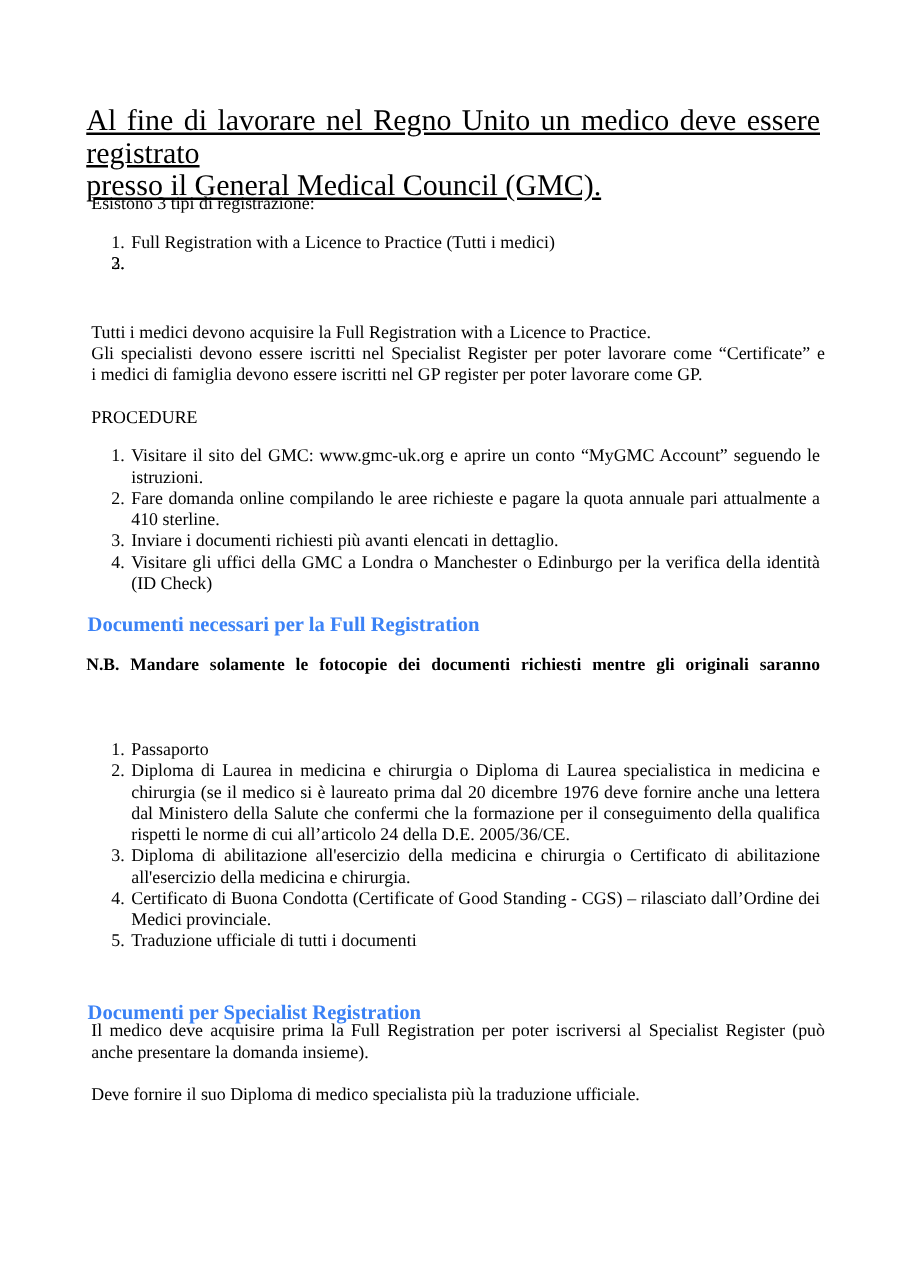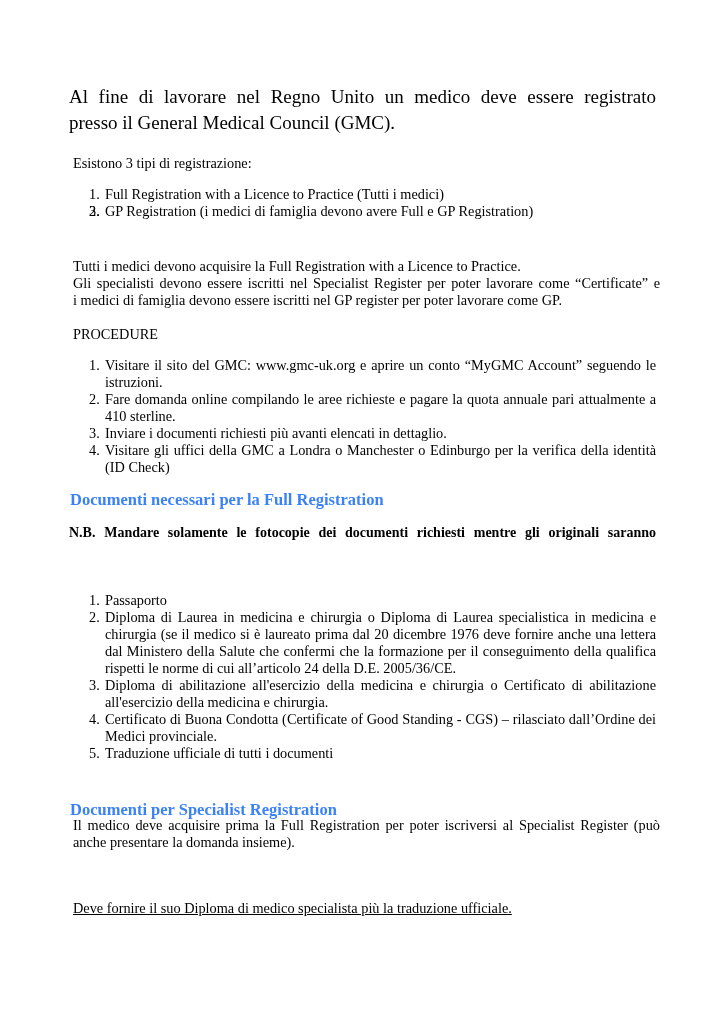--- a/index.html
+++ b/index.html
@@ -1,20 +1,20 @@
 <!DOCTYPE html>
 <html><head>
 <meta charset="utf-8">
 <style>
   html, body { margin: 0; padding: 0; background: #ffffff; }
   body { width: 725px; height: 1024px; position: relative; overflow: hidden;
          font-family: "Liberation Serif", "DejaVu Serif", serif; color: #000; }
   .page { position: absolute; left: 69px; top: 0; width: 587px; }
-  .title { position: absolute; top: 84px; left: 0; width: 587px; font-size: 19px;
-           line-height: 26px; text-align: justify; text-align-last: left; margin: 0; font-weight: normal; }
+  .title { position: absolute; top: 84px; left: 0; width: 587px; font-size: 24px;
+           line-height: 26px; text-align: justify; text-align-last: left; margin: 0; font-weight: normal; text-decoration: underline; }
   .title .l1 { display: block; text-align: justify; text-align-last: justify; }
   .p { position: absolute; left: 0; width: 587px; font-size: 14.3px; line-height: 17px; margin: 4px; }
   .just { text-align: justify; }
   .justall { text-align: justify; text-align-last: justify; }
   ol { list-style: none; margin: 0; padding: 0; position: absolute; left: 0; width: 587px; }
   ol li { position: relative; padding-left: 36px; font-size: 14.3px; line-height: 17px; text-align: justify; }
   ol li .num { position: absolute; left: 20px; top: 0; }
   .h2 { position: absolute; left: 0; font-size: 16.5px; font-weight: bold; color: #3b82f6; margin: 1px; line-height: 20px; }
   .nb { position: absolute; left: 0; width: 587px; font-size: 14px; line-height: 18px; font-weight: bold; margin: 0; }
   .nb .l1 { display: block; text-align: justify; text-align-last: justify; }
@@ -27,21 +27,21 @@
   <h1 class="title">
     <span class="l1">Al fine di lavorare nel Regno Unito un medico deve essere registrato</span>
     <span>presso il General Medical Council (GMC).</span>
   </h1>
 
   <p class="p" style="top:151px;">Esistono 3 tipi di registrazione:</p>
 
   <ol style="top:186px;">
     <li><span class="num">1.</span><span>Full Registration with a Licence to Practice (Tutti i medici)</span></li>
     <li><span class="num">2.</span></li>
-    <li><span class="num">3.</span><span>GP Registration (i medici di famiglia devono avere Full e GP Registration)</span></li>
+    <li><span class="num">3.</span></li>
   </ol>
 
   <p class="p" style="top:254px;">Tutti i medici devono acquisire la Full Registration with a Licence to Practice.</p>
   <p class="p justall" style="top:271px;">Gli specialisti devono essere iscritti nel Specialist Register per poter lavorare come “Certificate” e</p>
   <p class="p" style="top:288px;">i medici di famiglia devono essere iscritti nel GP register per poter lavorare come GP.</p>
 
   <p class="p" style="top:322px;">PROCEDURE</p>
 
   <ol style="top:357px;">
     <li><span class="num">1.</span><span>Visitare il sito del GMC: www.gmc-uk.org e aprire un conto “MyGMC Account” seguendo le istruzioni.</span></li>
@@ -60,15 +60,15 @@
     <li><span class="num">1.</span><span>Passaporto</span></li>
     <li><span class="num">2.</span><span>Diploma di Laurea in medicina e chirurgia o Diploma di Laurea specialistica in medicina e chirurgia (se il medico si è laureato prima dal 20 dicembre 1976 deve fornire anche una lettera dal Ministero della Salute che confermi che la formazione per il conseguimento della qualifica rispetti le norme di cui all’articolo 24 della D.E. 2005/36/CE.</span></li>
     <li><span class="num">3.</span><span>Diploma di abilitazione all'esercizio della medicina e chirurgia o Certificato di abilitazione all'esercizio della medicina e chirurgia.</span></li>
     <li><span class="num">4.</span><span>Certificato di Buona Condotta (Certificate of Good Standing - CGS) – rilasciato dall’Ordine dei Medici provinciale.</span></li>
     <li><span class="num">5.</span><span>Traduzione ufficiale di tutti i documenti</span></li>
   </ol>
 
   <h2 class="h2" style="top:799px;">Documenti per Specialist Registration</h2>
 
   <p class="p just" style="top:813px;">Il medico deve acquisire prima la Full Registration per poter iscriversi al Specialist Register (può anche presentare la domanda insieme).</p>
-  <p class="p" style="top:896px;text-decoration:underline;">Deve fornire il suo Diploma di medico specialista più la traduzione ufficiale.</p>
+  <p class="p" style="top:864px;">Deve fornire il suo Diploma di medico specialista più la traduzione ufficiale.</p>
 
 </div>
 
 </body></html>

